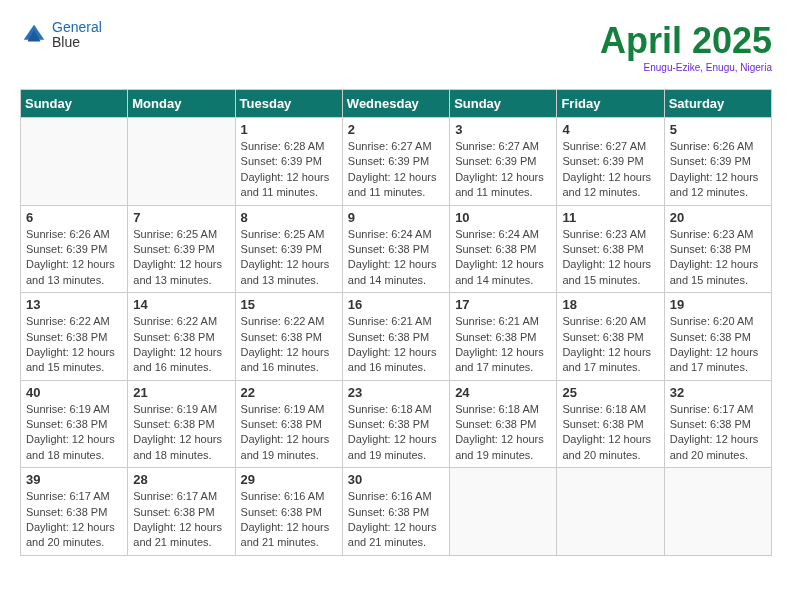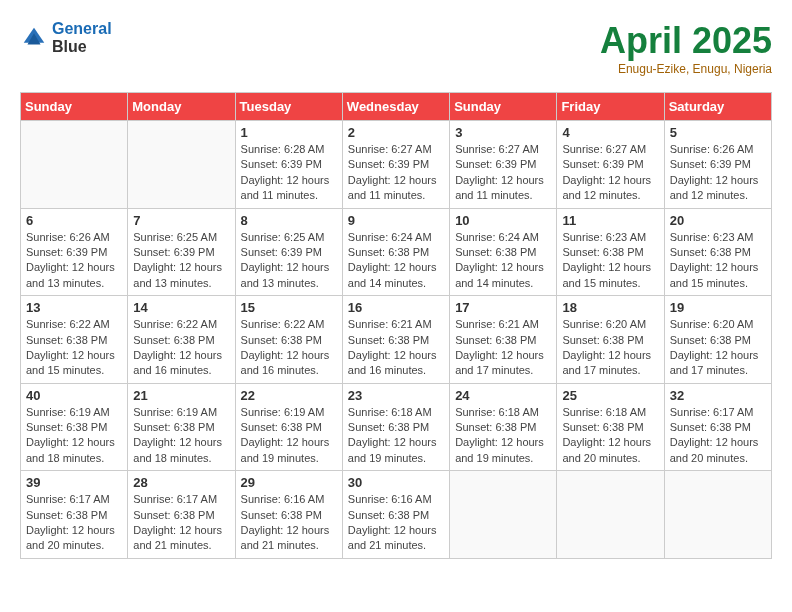--- a/index.html
+++ b/index.html
@@ -14,50 +14,50 @@
       display: flex;
       justify-content: space-between;
       align-items: flex-start;
       margin-bottom: 16px;
     }
     .logo {
       display: flex;
       align-items: center;
     }
     .logo-text {
-      font-size: 16px;
-      font-weight: bold;
+      font-size: 14px;
+      font-weight: normal;
       color: #333;
       line-height: 1.1;
     }
     .logo-text .blue { color: #1a6bb5; }
     .logo-icon {
       width: 28px;
       height: 28px;
       margin-right: 4px;
     }
     .title-block {
       text-align: right;
     }
     .month-title {
       font-size: 36px;
       font-weight: bold;
       color: #15803d;
     }
     .location {
-      font-size: 12px;
-      color: #a16207;
+      font-size: 10px;
+      color: #6d28d9;
     }
     .calendar {
       width: 100%;
       border-collapse: collapse;
       border: 1px solid #ccc;
     }
     .calendar th {
-      background-color: #ef4444;
+      background-color: #0f766e;
       color: #fff;
       font-size: 13px;
       font-weight: bold;
       padding: 6px 4px;
       text-align: left;
       border: 1px solid #ccc;
     }
     .calendar td {
       vertical-align: top;
       border: 1px solid #ccc;

